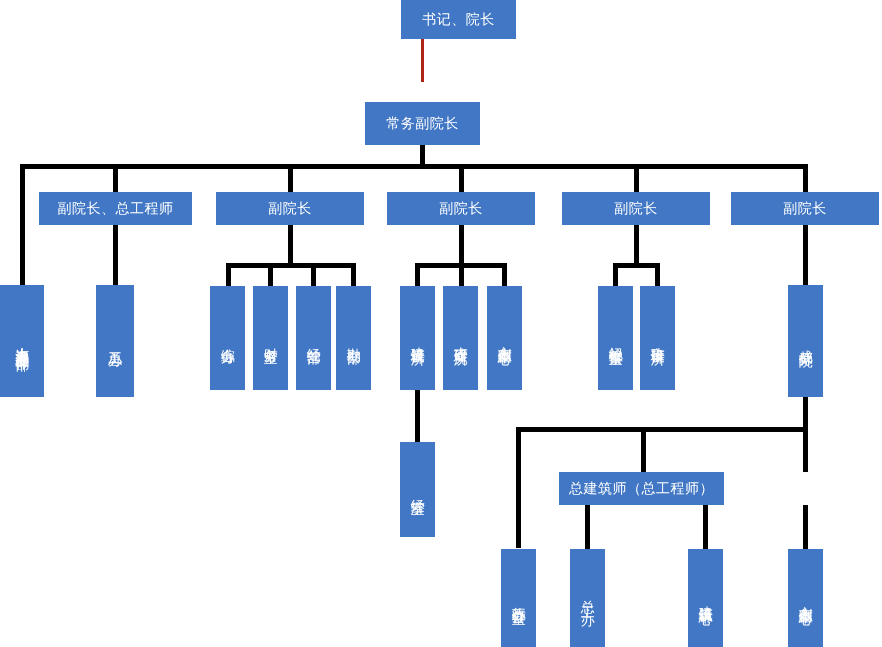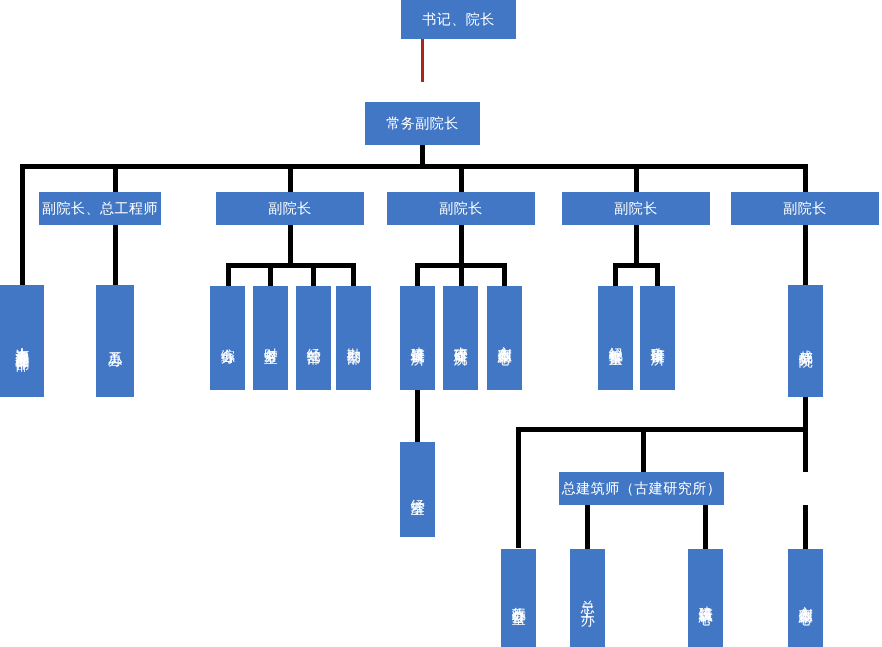--- a/index.html
+++ b/index.html
@@ -80,21 +80,21 @@
   <div class="line" style="left:20px; top:164px; width:5px; height:121px;"></div>
 
   <div class="node h" style="left:365px; top:0px; width:115px; height:39px;margin-left:36px;">
     <span>书记、院长</span>
   </div>
 
   <div class="node h" style="left:365px; top:82px; width:115px; height:43px;margin-top:20px;">
     <span>常务副院长</span>
   </div>
 
-  <div class="node h" style="left:39px; top:192px; width:122px; height:33px;">
+  <div class="node h" style="left:39px; top:192px; width:153px; height:33px;">
     <span>副院长、总工程师</span>
   </div>
 
   <div class="node h" style="left:216px; top:192px; width:148px; height:33px;">
     <span>副院长</span>
   </div>
 
   <div class="node h" style="left:387px; top:192px; width:148px; height:33px;">
     <span>副院长</span>
   </div>
@@ -185,21 +185,21 @@
   </div>
 
   <div class="line" style="left:803px; top:397px; width:5px; height:35px;"></div>
   <div class="line" style="left:516px; top:427px; width:292px; height:5px;"></div>
 
   <div class="line" style="left:516px; top:427px; width:5px; height:121px;"></div>
   <div class="line" style="left:641px; top:427px; width:5px; height:45px;"></div>
   <div class="line" style="left:803px; top:427px; width:5px; height:45px;"></div>
 
   <div class="node h" style="left:559px; top:472px; width:165px; height:33px;">
-    <span>总建筑师（古建研究所）</span>
+    <span>总建筑师（总工程师）</span>
   </div>
 
 
   <div class="line" style="left:585px; top:505px; width:5px; height:45px;"></div>
   <div class="line" style="left:703px; top:505px; width:5px; height:45px;"></div>
 
   <div class="line" style="left:803px; top:505px; width:5px; height:45px;"></div>
 
   <div class="node v" style="left:501px; top:549px; width:35px; height:98px;">
     <span>行政办公室</span>

